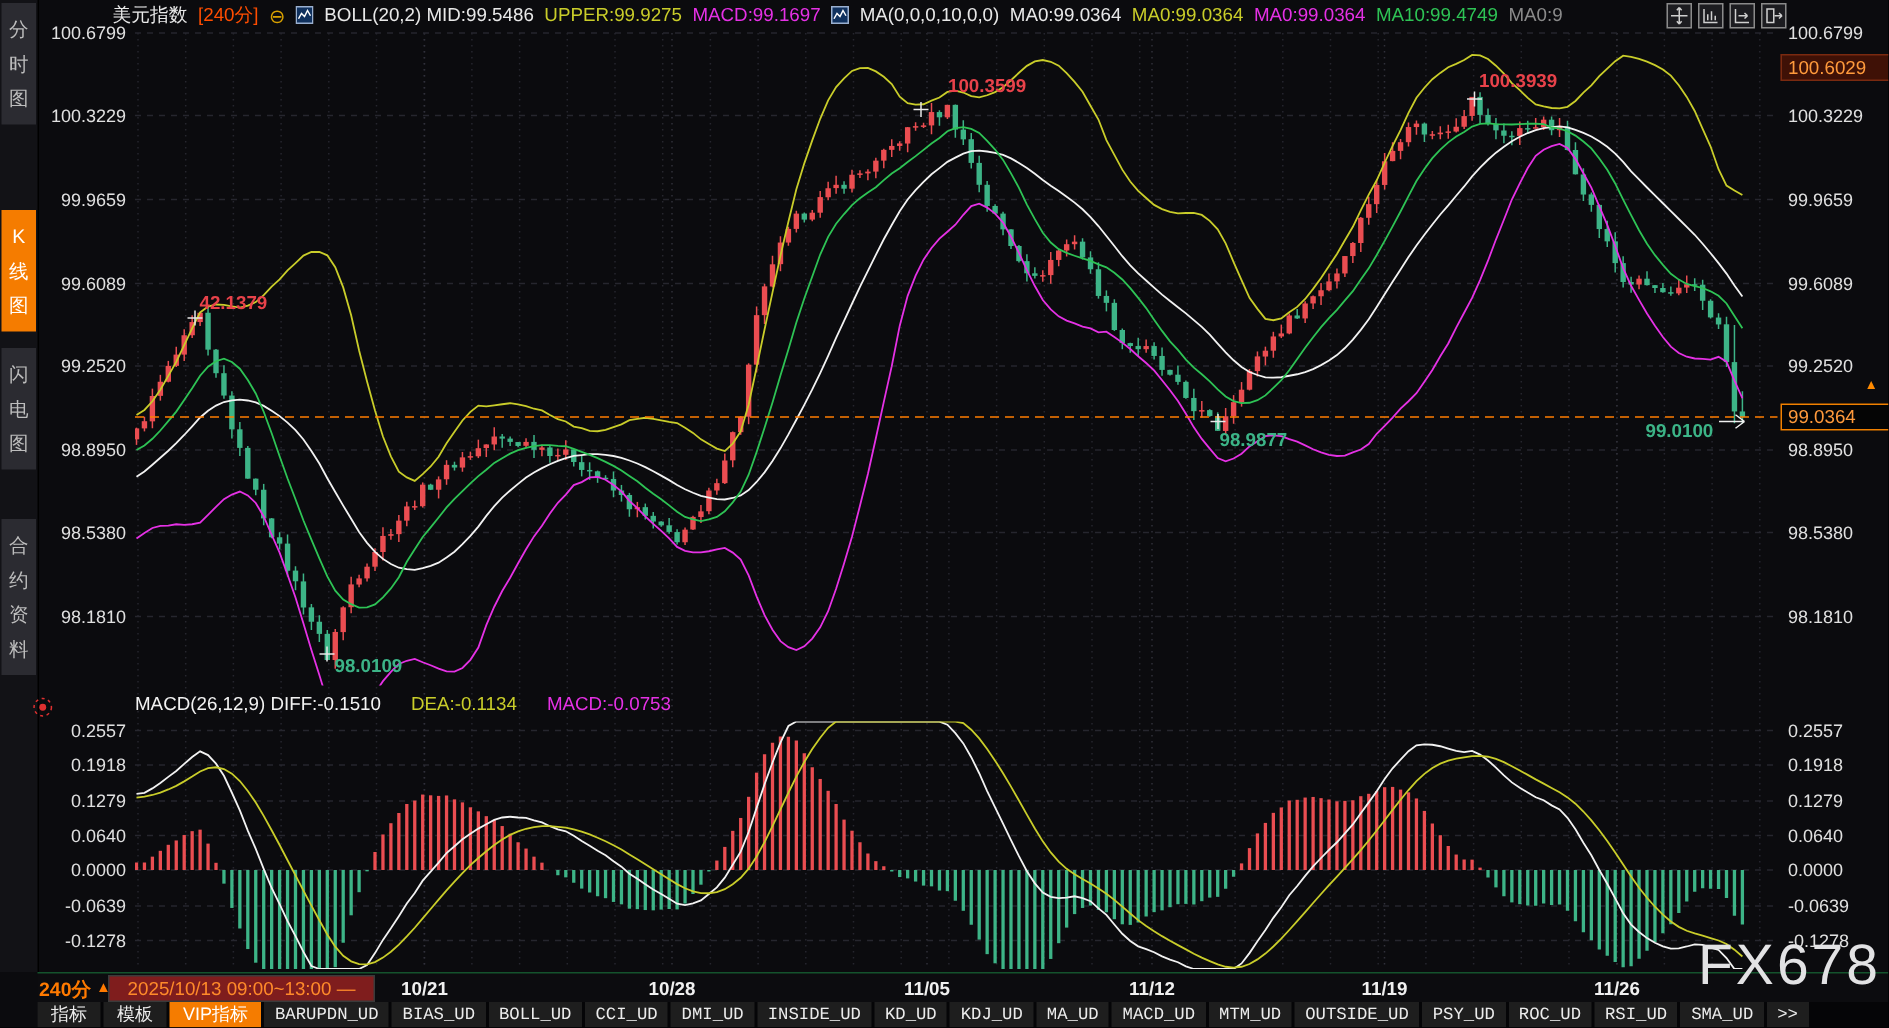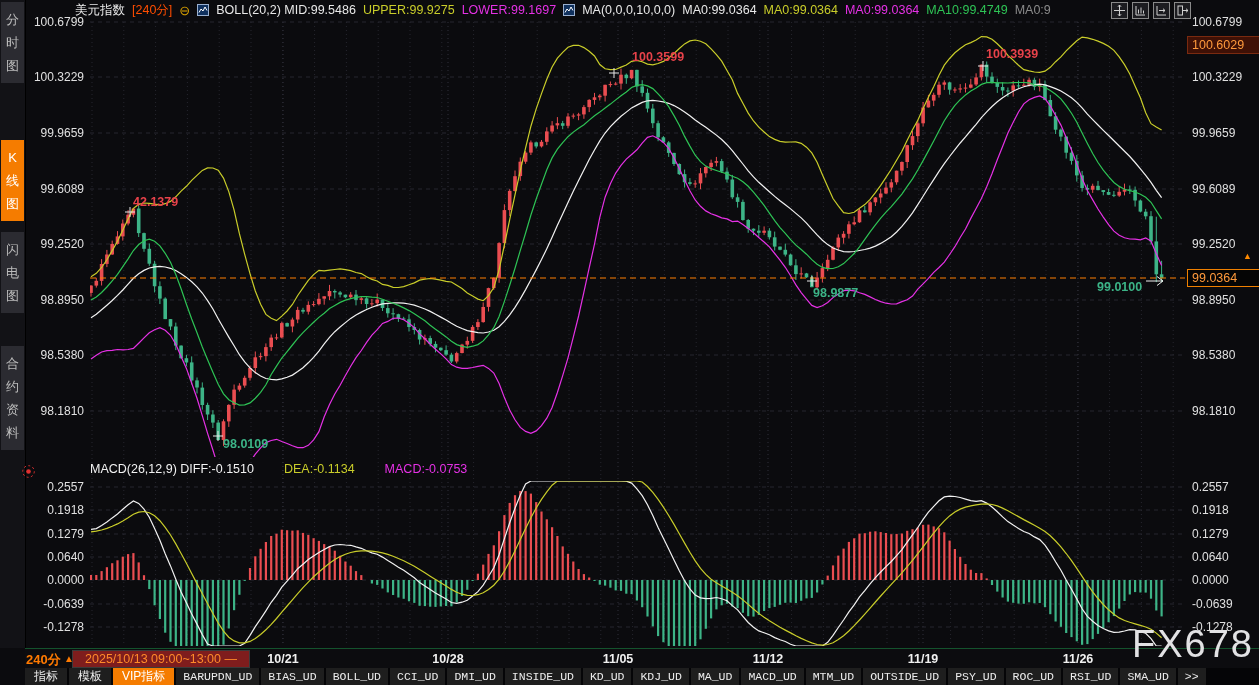--- a/index.html
+++ b/index.html
@@ -22,21 +22,21 @@
   .axis-left{position:absolute;left:0;top:0;width:87px;height:648px;z-index:4;}
   .axis-right{position:absolute;left:1189px;top:0;width:70px;height:648px;z-index:4;}
   .ylab{position:absolute;font-size:12px;color:#e0e0e0;white-space:nowrap;}
   .high-box{position:absolute;left:1187px;top:36px;width:69px;height:16px;background:#3f1106;border:1px solid #7a2a10;
             color:#ff9a3c;font-size:12.5px;line-height:16px;padding-left:4px;z-index:5;}
   .price-box{position:absolute;left:1187px;top:269px;width:69px;height:16px;background:#050505;border:1px solid #f08000;
              color:#ff9a3c;font-size:12.5px;line-height:16px;padding-left:4px;z-index:5;}
   .price-arrow{position:absolute;left:1243px;top:251px;color:#ff8a00;font-size:9px;z-index:5;}
   
   .ann{position:absolute;font-size:12.5px;font-weight:bold;z-index:3;white-space:nowrap;text-align:center;}
-  .macd-header{position:absolute;left:90px;top:462px;display:flex;gap:30px;font-size:12.5px;z-index:4;white-space:nowrap;}
+  .macd-header{position:absolute;left:90px;top:462px;display:flex;gap:20px;font-size:12.5px;z-index:4;white-space:nowrap;}
   .burst{position:absolute;left:21px;top:464px;z-index:4;}
   
   .timebar{position:absolute;left:25px;top:648px;width:1234px;height:20px;background:#0c0c0f;border-top:1px solid #14532d;}
   .period{position:absolute;left:1px;top:2px;color:#ff7a00;font-weight:bold;font-size:13px;}
   .period-arrow{position:absolute;left:39px;top:4px;color:#ff7a00;font-size:10px;}
   .range-box{position:absolute;left:47px;top:1px;width:176px;height:16px;background:#7f1d1d;border:1px solid #3a3a3a;
              color:#ff8a2a;font-size:12.5px;text-align:center;line-height:16px;}
   .datelab{position:absolute;top:3px;width:44px;text-align:center;color:#f0f0f0;font-weight:bold;font-size:12.5px;}
   
   .toolbar{position:absolute;left:25px;top:668px;width:1234px;height:17px;background:#050507;display:flex;gap:2px;}
@@ -776,21 +776,21 @@
       <span class="hseg" style="color:#ff4d00">[240分]</span>
       <span class="hicon" style="color:#d8a000;font-size:13px">⊖</span>
       <span class="hicon">
         <svg width="12" height="12" viewBox="0 0 12 12">
           <rect x="0.5" y="0.5" width="11" height="11" fill="#10315e" stroke="#9ab0d0"></rect>
           <path d="M2 8.5 L4 5 L6 7 L8 3 L10 6.5" stroke="#fff" stroke-width="1" fill="none"></path>
         </svg>
       </span>
       <span class="hseg" style="color:#e8e8e8">BOLL(20,2) MID:99.5486</span>
       <span class="hseg" style="color:#c9cd2a">UPPER:99.9275</span>
-      <span class="hseg" style="color:#e531e5">LOWER:99.1697</span>
+      <span class="hseg" style="color:#e531e5">MACD:99.1697</span>
       <span class="hicon">
         <svg width="12" height="12" viewBox="0 0 12 12">
           <rect x="0.5" y="0.5" width="11" height="11" fill="#10315e" stroke="#9ab0d0"></rect>
           <path d="M2 8.5 L4 5 L6 7 L8 3 L10 6.5" stroke="#fff" stroke-width="1" fill="none"></path>
         </svg>
       </span>
       <span class="hseg" style="color:#e8e8e8">MA(0,0,0,10,0,0)</span>
       <span class="hseg" style="color:#e8e8e8">MA0:99.0364</span>
       <span class="hseg" style="color:#c9cd2a">MA0:99.0364</span>
       <span class="hseg" style="color:#e531e5">MA0:99.0364</span>

